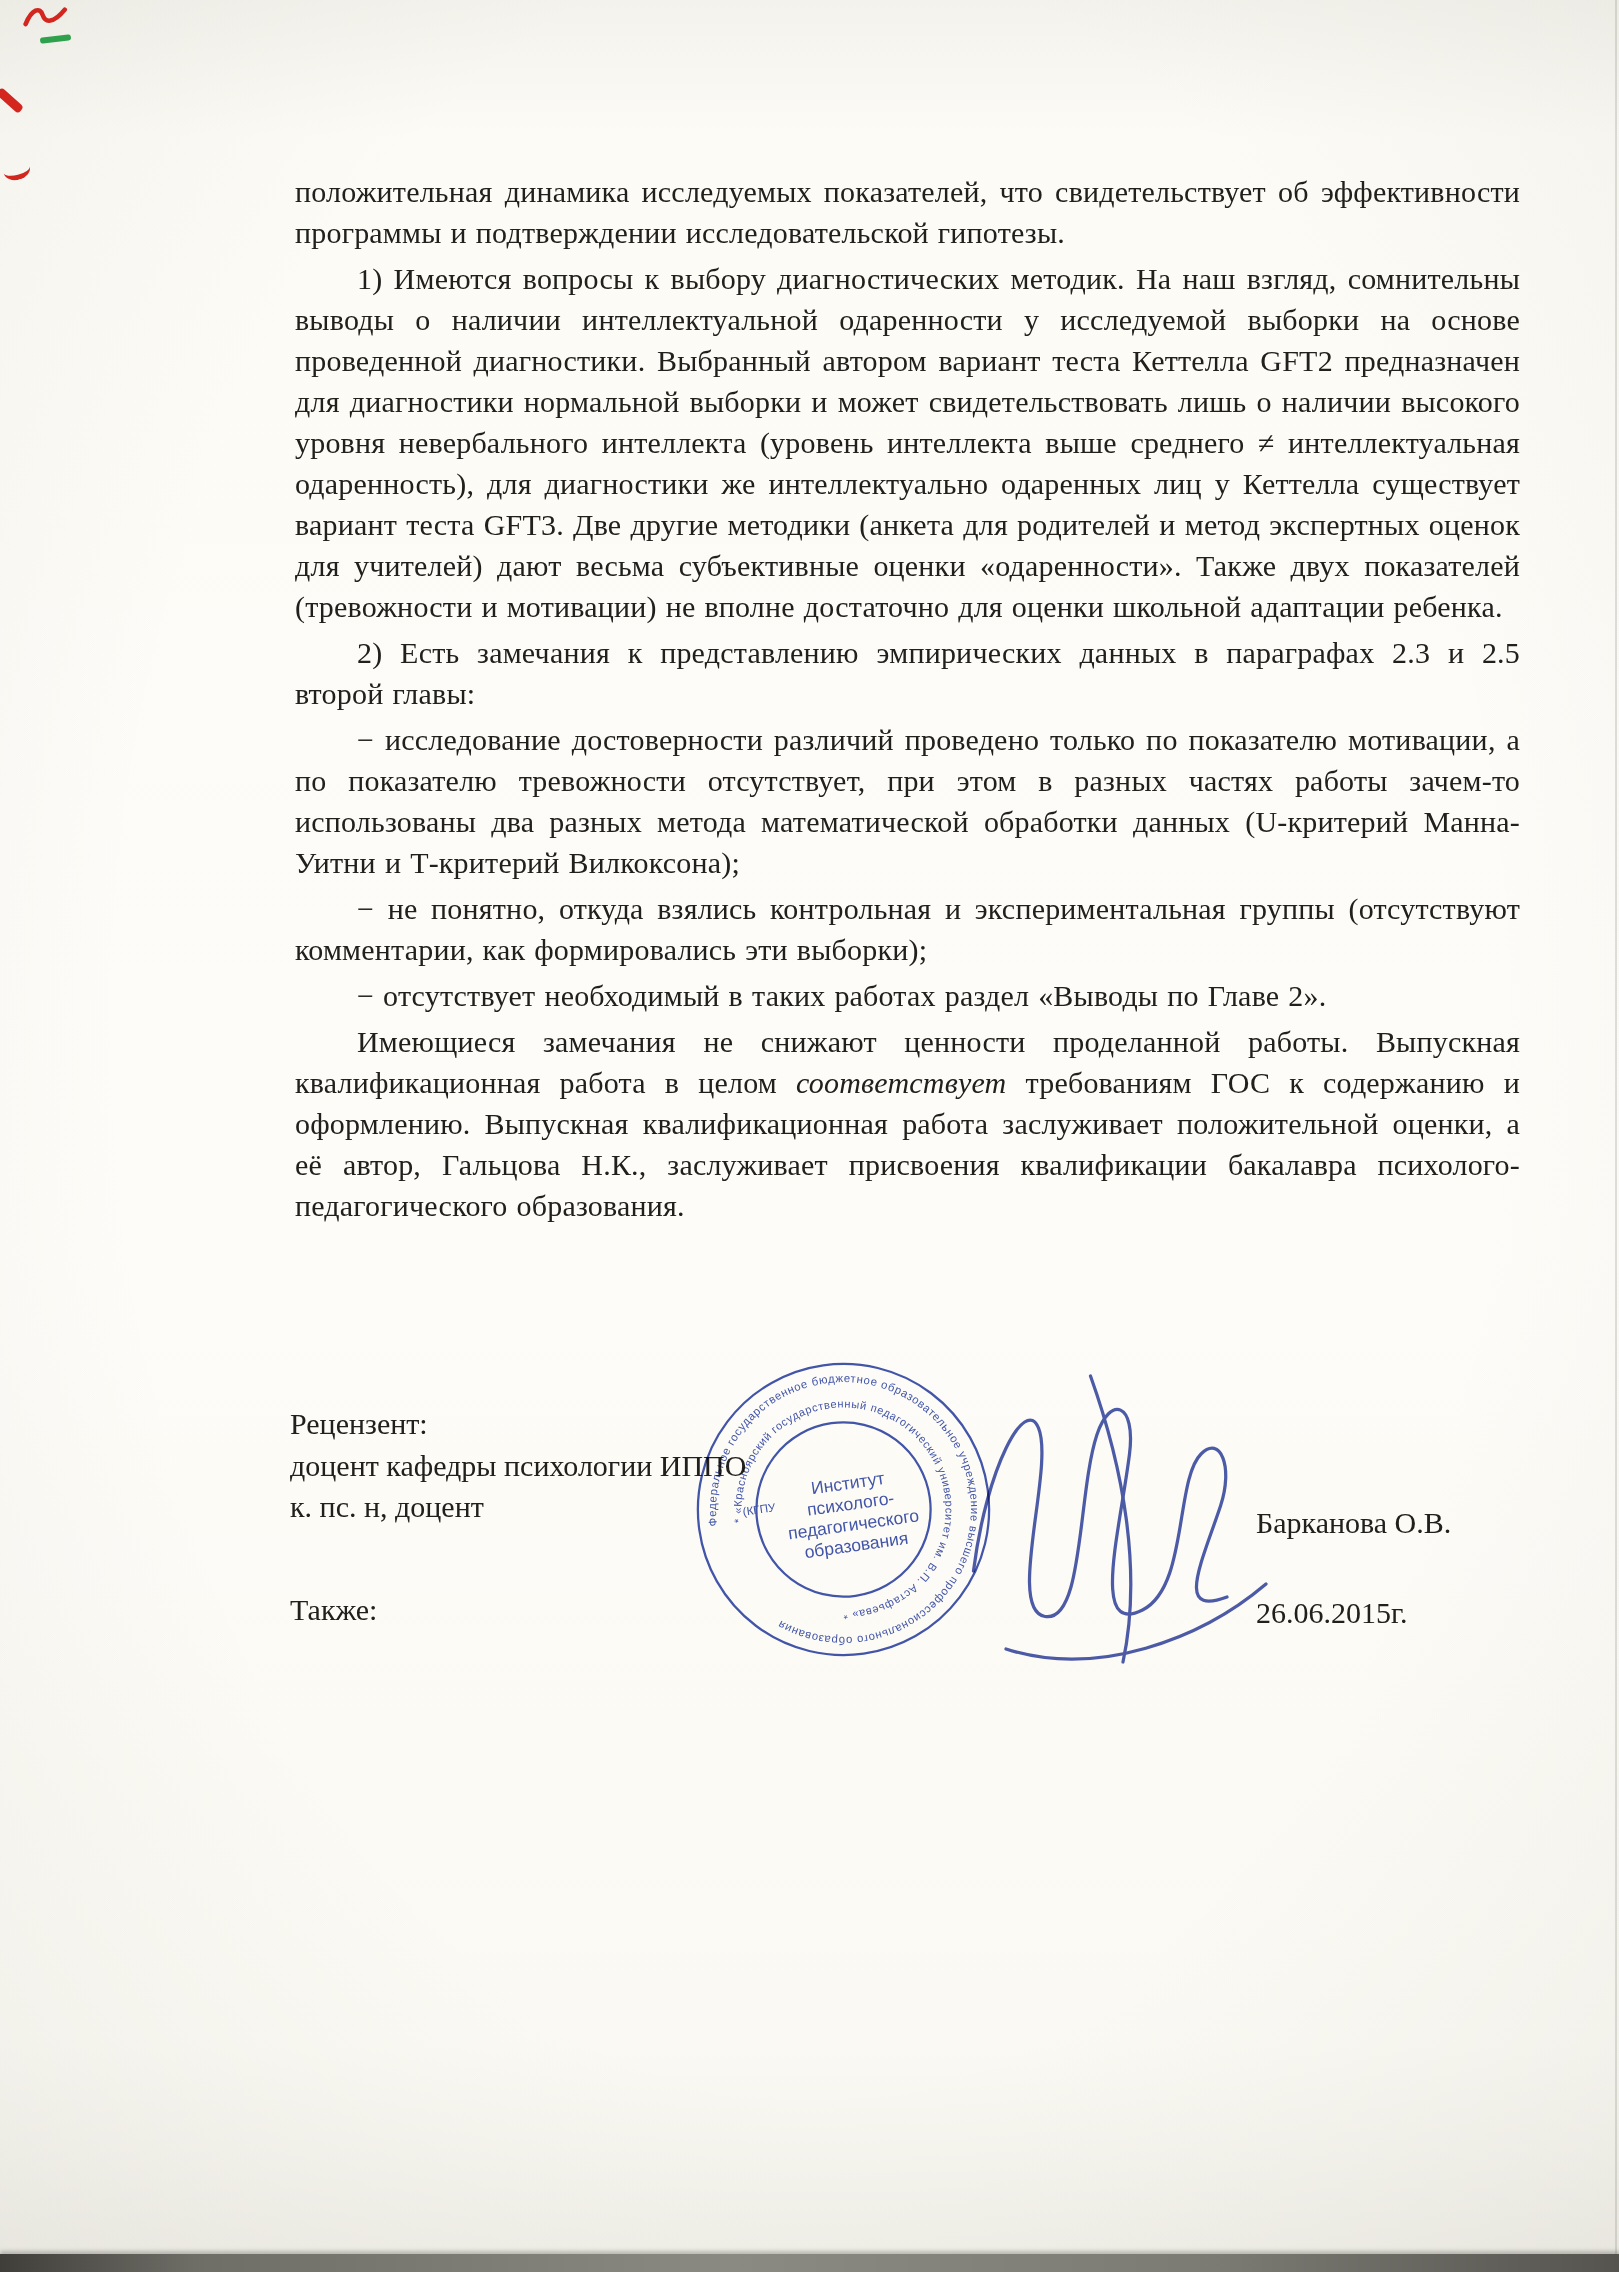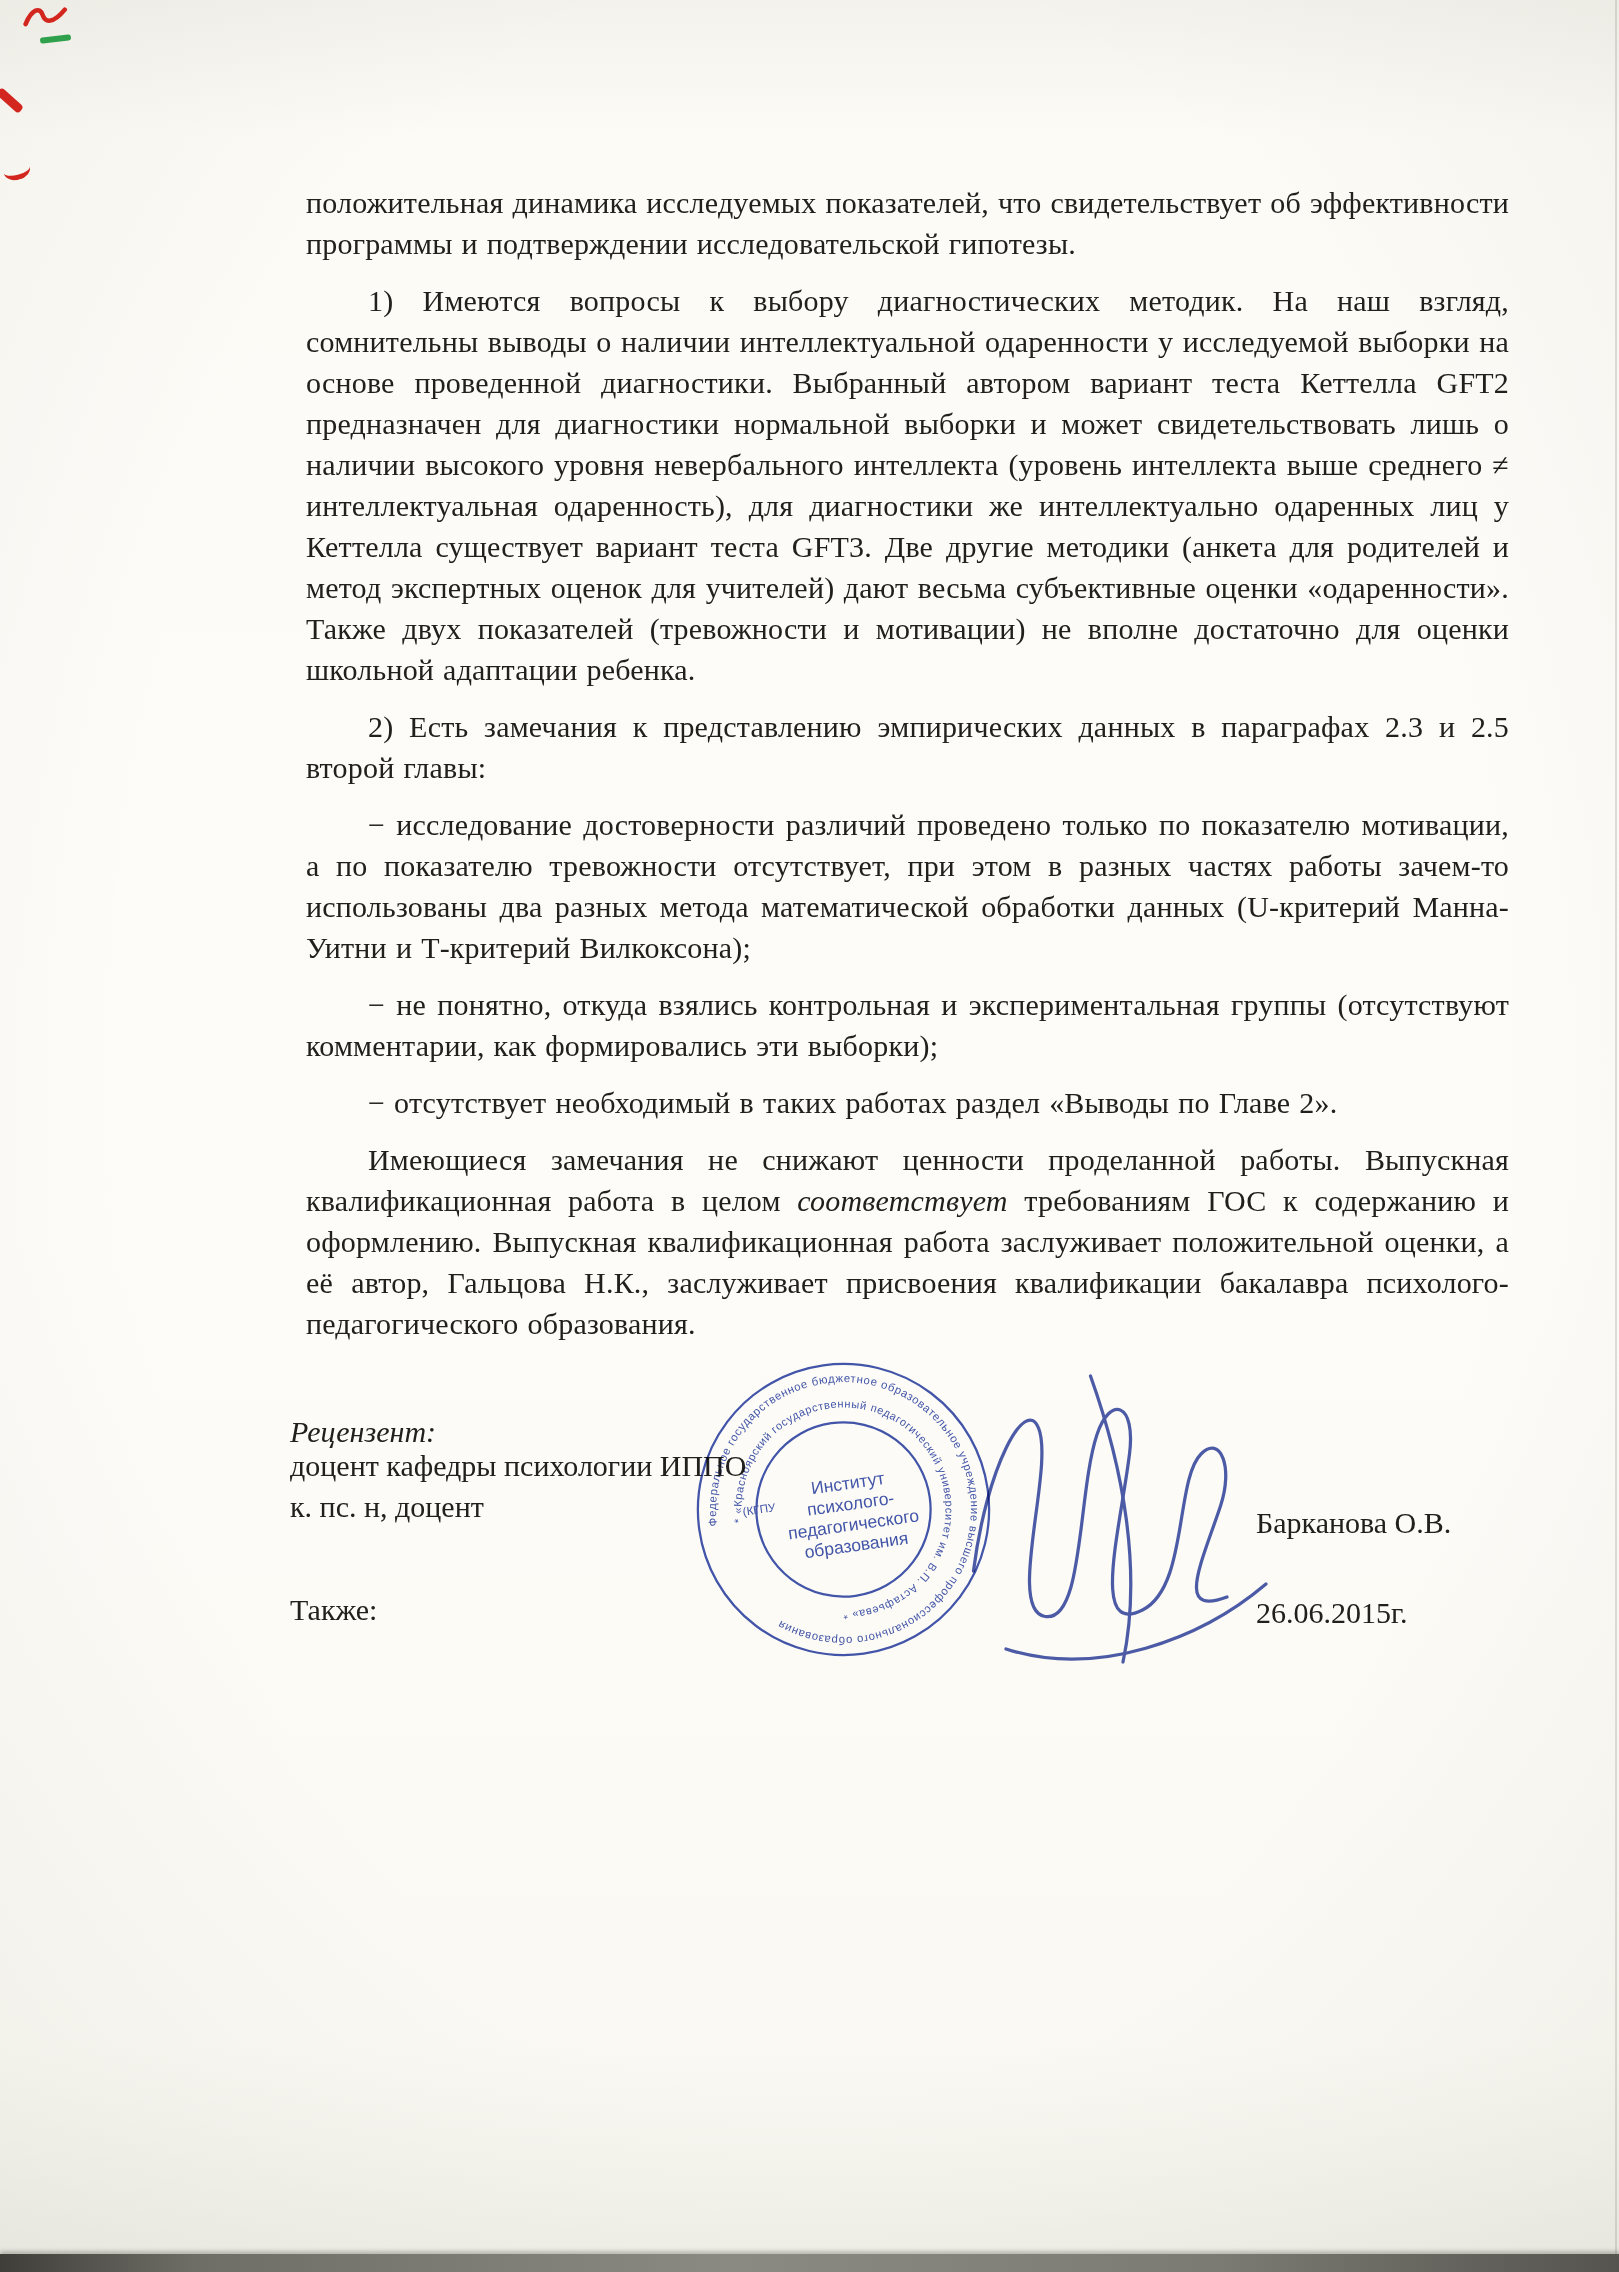--- a/index.html
+++ b/index.html
@@ -11,27 +11,27 @@
   body::before{
     content:"";position:absolute;inset:0;pointer-events:none;
     background:radial-gradient(ellipse at 50% 45%,rgba(255,255,255,0) 60%,rgba(120,115,100,0.07) 100%);
   }
   
   .document-body{
     position:absolute;left:290px;top:166px;width:1235px;
     font-size:30px;line-height:41px;text-align:justify;
     letter-spacing:0.2px;word-spacing:1.3px;
   }
-  p.para{margin:16px;text-indent:0}
+  p.para{margin:5px;text-indent:0}
   p.para.indent{text-indent:62px}
   .it{font-style:italic}
   
   .sig{position:absolute;left:290px;top:1403px;width:1235px;height:280px;font-size:30px;line-height:41px}
   .sig .abs{position:absolute;white-space:nowrap}
-  .sig .l1{left:0;top:8px;font-style:italic}
+  .sig .l1{left:0;top:0;}
   .sig .l2{left:0;top:42px}
   .sig .l3{left:0;top:83px}
   .sig .name{left:966px;top:99px}
   .sig .l4{left:0;top:186px}
   .sig .date{left:966px;top:189px}
   
   .stamp{
     position:absolute;left:668px;top:1334px;width:351px;height:351px;
     transform:rotate(-8deg);opacity:.93;mix-blend-mode:multiply;
   }

